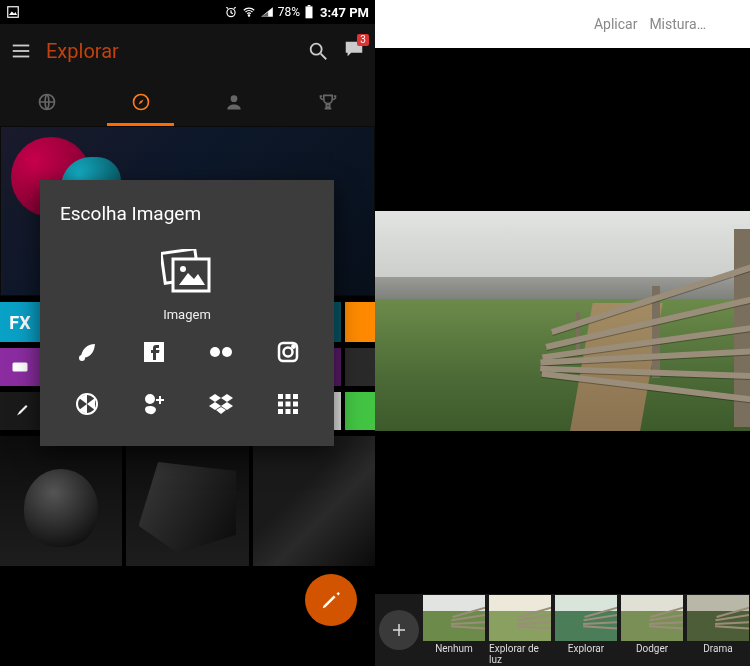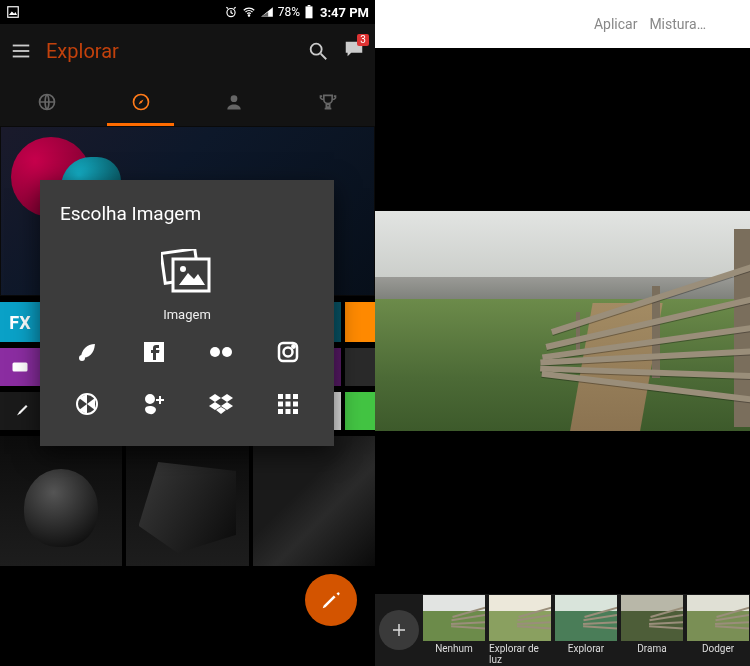--- a/index.html
+++ b/index.html
@@ -365,41 +365,41 @@
                 <div class="tp" style="top:22%;width:40px;transform:rotate(-16deg);"></div>
                 <div class="tp" style="top:40%;width:40px;transform:rotate(-9deg);"></div>
                 <div class="tp" style="top:56%;width:40px;transform:rotate(-3deg);"></div>
                 <div class="tp" style="top:72%;width:40px;transform:rotate(4deg);"></div>
               </div>
             </div>
             <span>Explorar</span>
           </div>
           <div class="filter">
             <div class="thumb">
+              <div class="tsky" style="background:#e0e0d5"></div>
+              <div class="tgrass" style="background:#7a8f55"></div>
+              <div class="tfence">
+                <div class="tp" style="top:22%;width:40px;transform:rotate(-16deg);"></div>
+                <div class="tp" style="top:40%;width:40px;transform:rotate(-9deg);"></div>
+                <div class="tp" style="top:56%;width:40px;transform:rotate(-3deg);"></div>
+                <div class="tp" style="top:72%;width:40px;transform:rotate(4deg);"></div>
+              </div>
+            </div>
+            <span>Dodger</span>
+          </div>
+          <div class="filter">
+            <div class="thumb">
               <div class="tsky" style="background:#b8b7a8"></div>
               <div class="tgrass" style="background:#4d5d38"></div>
               <div class="tfence">
                 <div class="tp" style="top:22%;width:40px;transform:rotate(-16deg);"></div>
                 <div class="tp" style="top:40%;width:40px;transform:rotate(-9deg);"></div>
                 <div class="tp" style="top:56%;width:40px;transform:rotate(-3deg);"></div>
                 <div class="tp" style="top:72%;width:40px;transform:rotate(4deg);"></div>
               </div>
             </div>
             <span>Drama</span>
           </div>
-          <div class="filter">
-            <div class="thumb">
-              <div class="tsky" style="background:#e0e0d5"></div>
-              <div class="tgrass" style="background:#7a8f55"></div>
-              <div class="tfence">
-                <div class="tp" style="top:22%;width:40px;transform:rotate(-16deg);"></div>
-                <div class="tp" style="top:40%;width:40px;transform:rotate(-9deg);"></div>
-                <div class="tp" style="top:56%;width:40px;transform:rotate(-3deg);"></div>
-                <div class="tp" style="top:72%;width:40px;transform:rotate(4deg);"></div>
-              </div>
-            </div>
-            <span>Dodger</span>
-          </div>
         </div>
     </div>
   </div>
 
 </div>
 
 </body></html>

